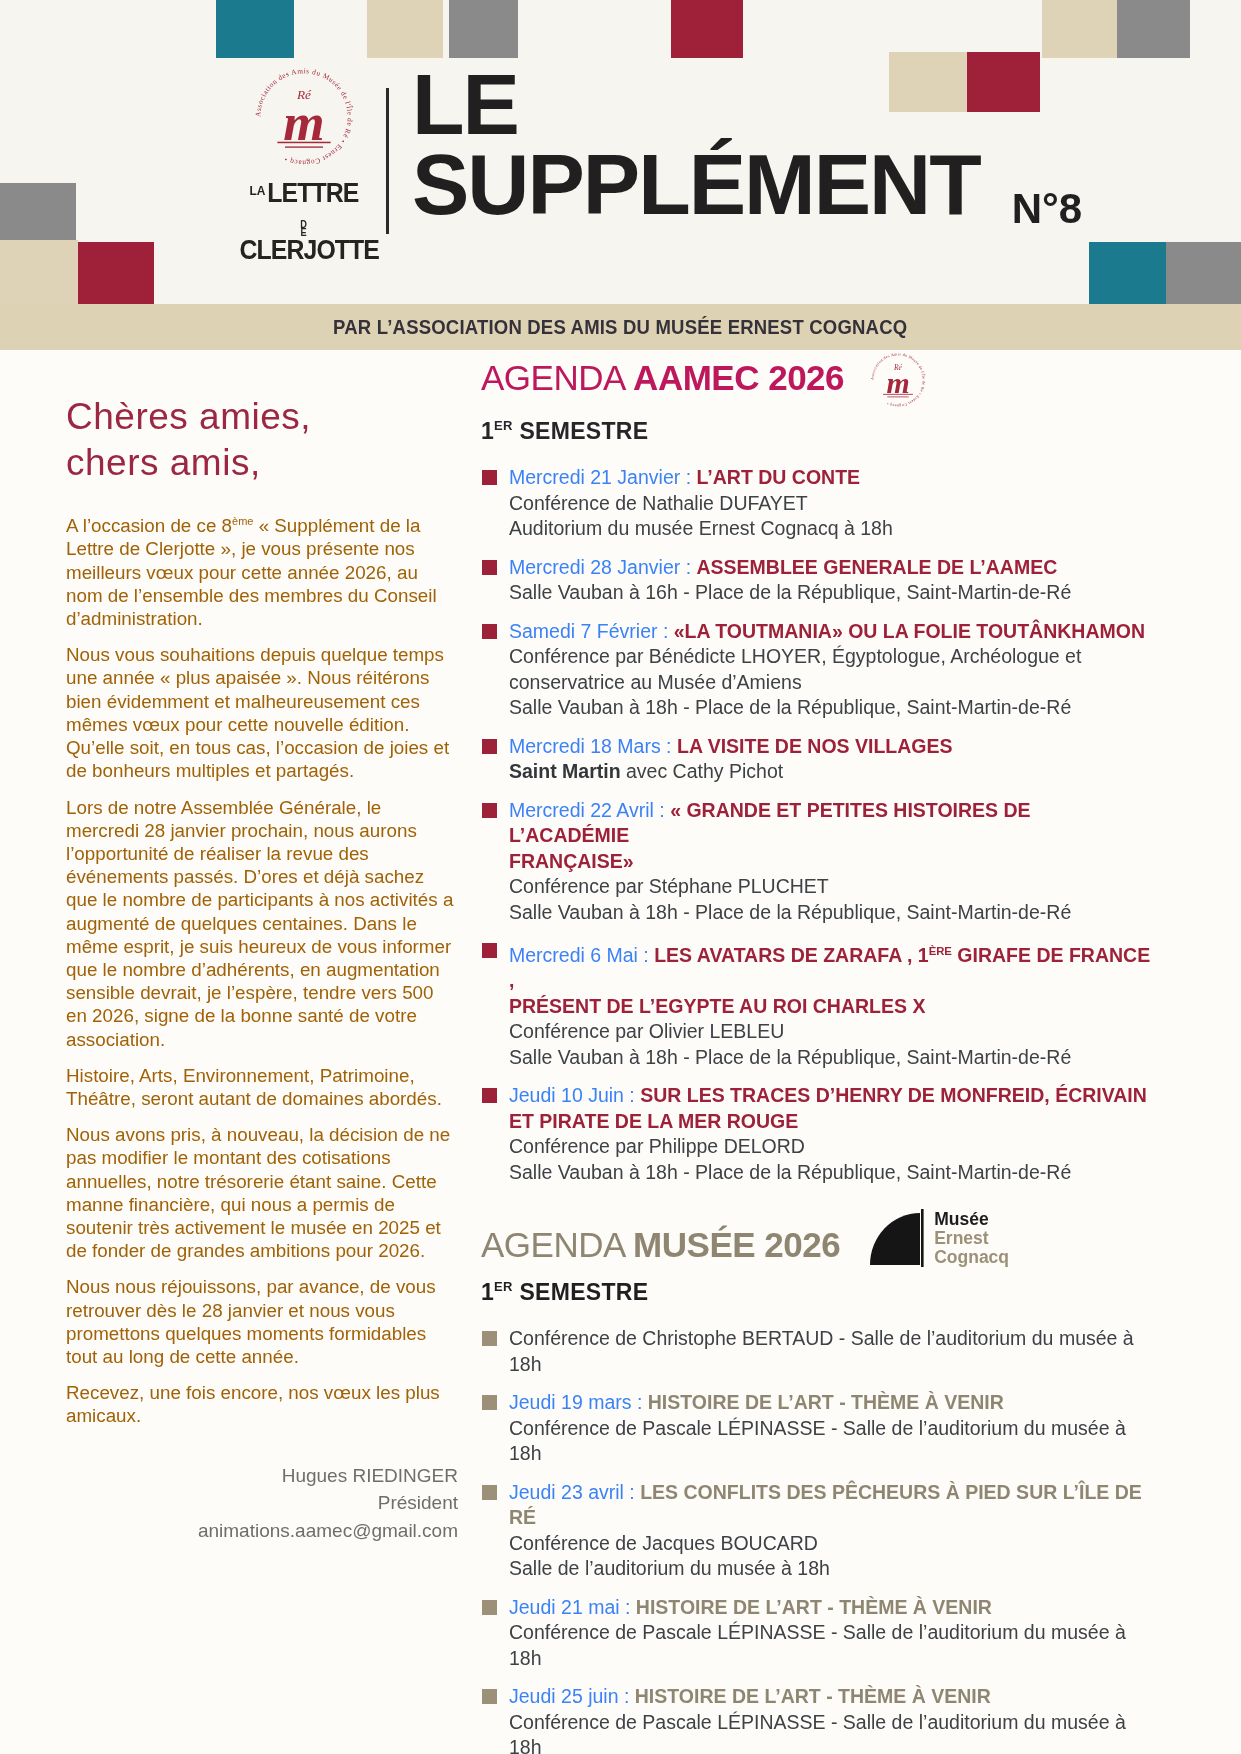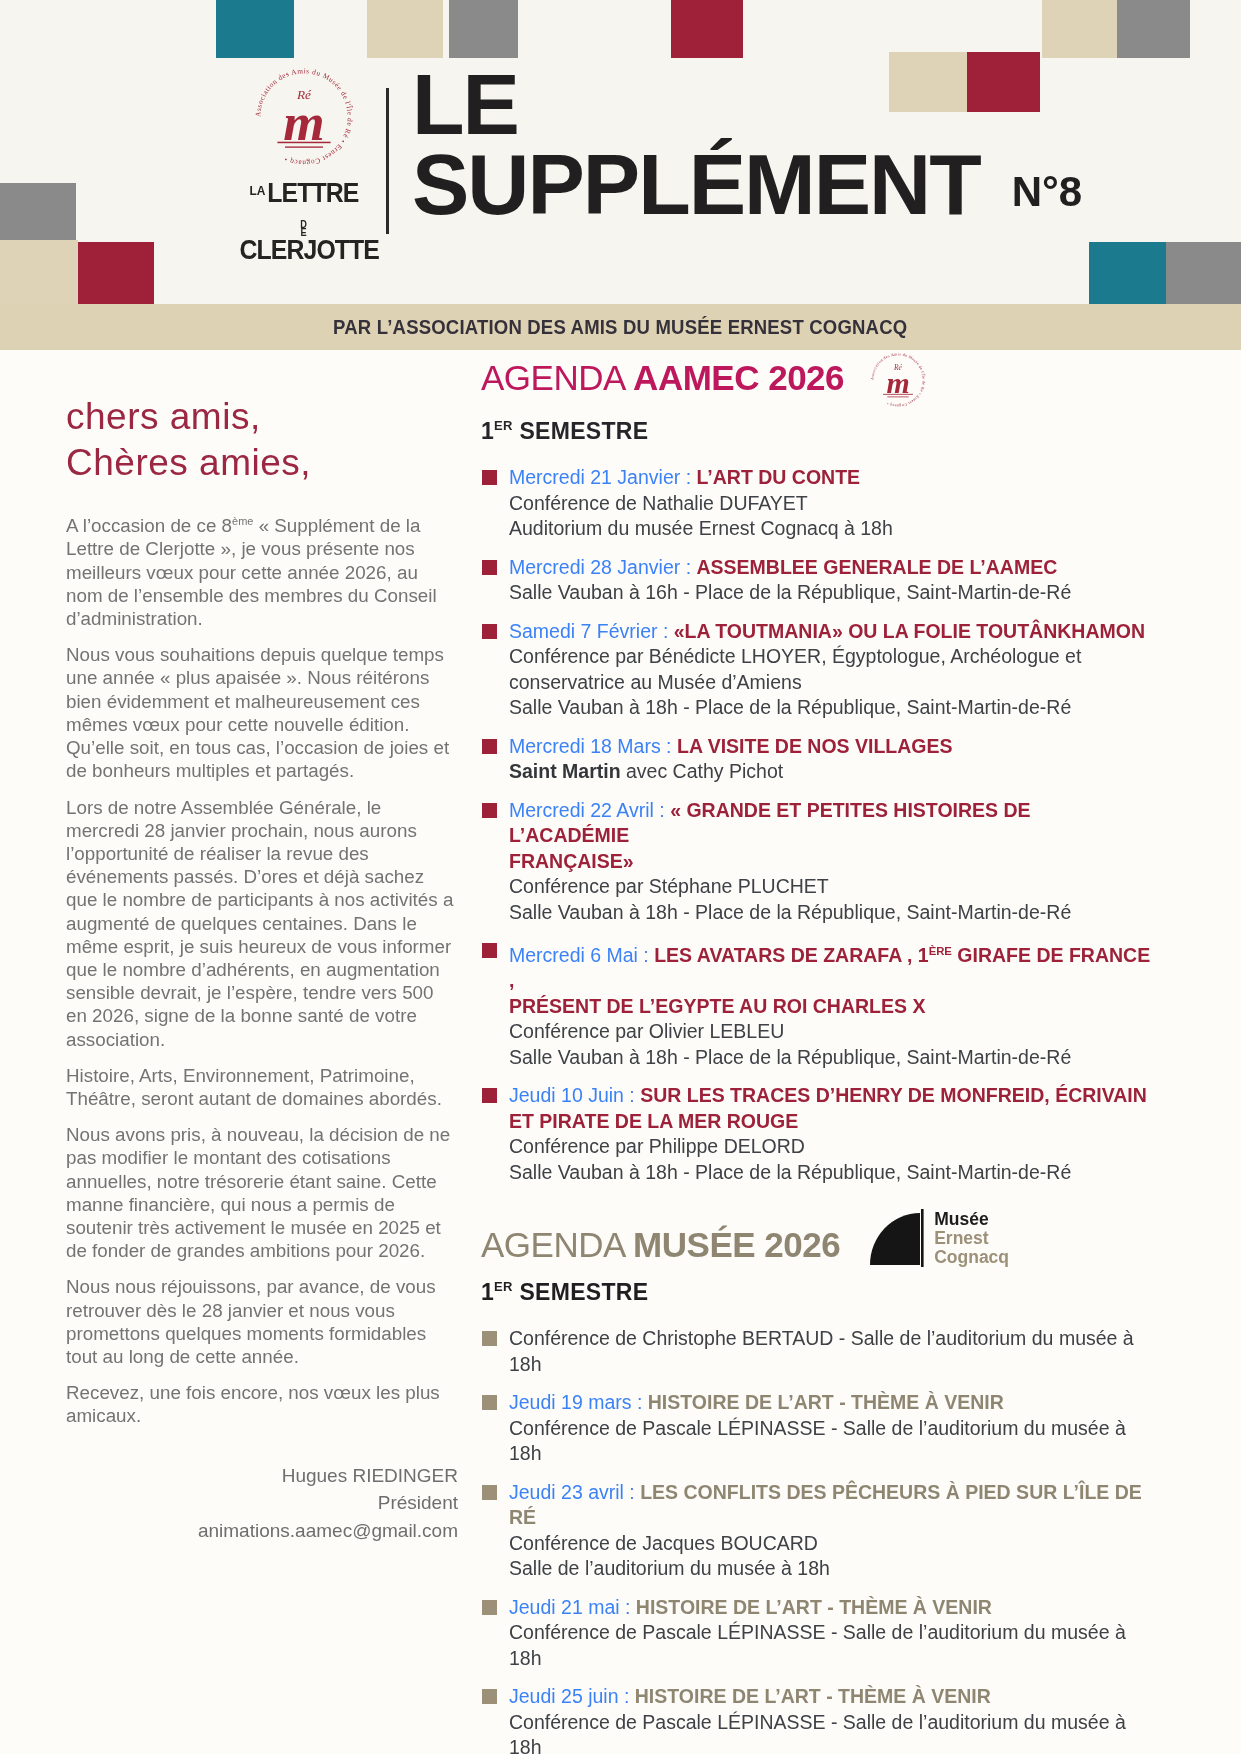--- a/index.html
+++ b/index.html
@@ -15,31 +15,31 @@
   .brand-l1,.brand-l2{font-weight:700;color:#262423;letter-spacing:-1px;line-height:26px;
         transform:scaleX(.92);transform-origin:center;}
   .brand-l1{font-size:27px;margin-top:6px;}
   .brand-l2{font-size:27px;}
   .brand-sm{font-size:13px;letter-spacing:0;position:relative;top:-7px;margin-right:2px;}
   .brand-sm-vert{display:inline-block;writing-mode:vertical-lr;text-orientation:upright;
         font-size:10px;letter-spacing:-3px;line-height:10px;position:relative;top:2px;margin-right:2px;}
   .divider{position:absolute;left:386px;top:88px;width:3px;height:146px;background:#2b2b2b;}
   .masthead{position:absolute;left:412px;top:64px;color:#221f20;}
   .title1{font-size:86px;font-weight:800;letter-spacing:-2px;line-height:80px;}
-  .title2{display:flex;align-items:center;font-size:86px;font-weight:800;letter-spacing:-2px;line-height:80px;}
+  .title2{display:flex;align-items:flex-end;font-size:86px;font-weight:800;letter-spacing:-2px;line-height:80px;}
   .issue{font-size:42px;font-weight:700;letter-spacing:0;margin-left:32px;margin-top:14px;line-height:31px;}
   .banner{position:absolute;top:304px;left:0;width:1241px;height:46px;background:#ddd2b4;
         display:flex;align-items:center;justify-content:center;}
   .banner span{font-size:19.5px;font-weight:700;color:#35313a;letter-spacing:.2px;
         transform:scaleX(.95);white-space:nowrap;}
   
   .content{position:absolute;top:350px;left:0;width:1241px;height:1404px;background:#fdfcf9;}
   .left-col{position:absolute;left:66px;top:44px;width:392px;}
   .letter-heading{font-size:37px;line-height:46px;color:#9b2742;letter-spacing:.5px;}
-  .left-col p{margin:0 0 13px 0;font-size:18.8px;line-height:23.2px;color:#737373;}
+  .left-col p{margin:0 0 13px 0;font-size:18.8px;line-height:23.2px;color:#a16207;}
   .left-col p.first{margin-top:24px;}
   sup.ord{font-size:11px;}
   .signature{margin-top:34px;text-align:right;font-size:19px;line-height:27.5px;color:#6f6e6e;}
   
   .right-col{position:absolute;left:481px;top:6px;width:672px;}
   .agenda-head{display:flex;align-items:flex-start;}
   .agenda-head h2{margin:0;font-size:35px;line-height:44px;font-weight:400;letter-spacing:-.5px;white-space:nowrap;}
   .agenda-head h2 .b{font-weight:800;}
   .aamec h2{color:#be185d;}
   .aamec .seal-sm{margin-left:22px;margin-top:-8px;}
@@ -112,22 +112,22 @@
     </div>
   </div>
 
   <div class="banner">
     <span>PAR L’ASSOCIATION DES AMIS DU MUSÉE ERNEST COGNACQ</span>
   </div>
 
   <div class="content">
 
     <div class="left-col">
+      <div class="letter-heading">Chères amies,</div>
       <div class="letter-heading">chers amis,</div>
-      <div class="letter-heading">Chères amies,</div>
       <p class="first"><span>A l’occasion de ce 8</span><sup class="ord">ème</sup><span> « Supplément de la Lettre de Clerjotte », je vous présente nos meilleurs vœux pour cette année 2026, au nom de l’ensemble des membres du Conseil d’administration.</span></p>
       <p>Nous vous souhaitions depuis quelque temps une année « plus apaisée ». Nous réitérons bien évidemment et malheureusement ces mêmes vœux pour cette nouvelle édition. Qu’elle soit, en tous cas, l’occasion de joies et de bonheurs multiples et partagés.</p>
       <p>Lors de notre Assemblée Générale, le mercredi 28 janvier prochain, nous aurons l’opportunité de réaliser la revue des événements passés. D’ores et déjà sachez que le nombre de participants à nos activités a augmenté de quelques centaines. Dans le même esprit, je suis heureux de vous informer que le nombre d’adhérents, en augmentation sensible devrait, je l’espère, tendre vers 500 en 2026, signe de la bonne santé de votre association.</p>
       <p>Histoire, Arts, Environnement, Patrimoine, Théâtre, seront autant de domaines abordés.</p>
       <p>Nous avons pris, à nouveau, la décision de ne pas modifier le montant des cotisations annuelles, notre trésorerie étant saine. Cette manne financière, qui nous a permis de soutenir très activement le musée en 2025 et de fonder de grandes ambitions pour 2026.</p>
       <p>Nous nous réjouissons, par avance, de vous retrouver dès le 28 janvier et nous vous promettons quelques moments formidables tout au long de cette année.</p>
       <p>Recevez, une fois encore, nos vœux les plus amicaux.</p>
       <div class="signature">
         <div>Hugues  RIEDINGER</div>
         <div>Président</div>

